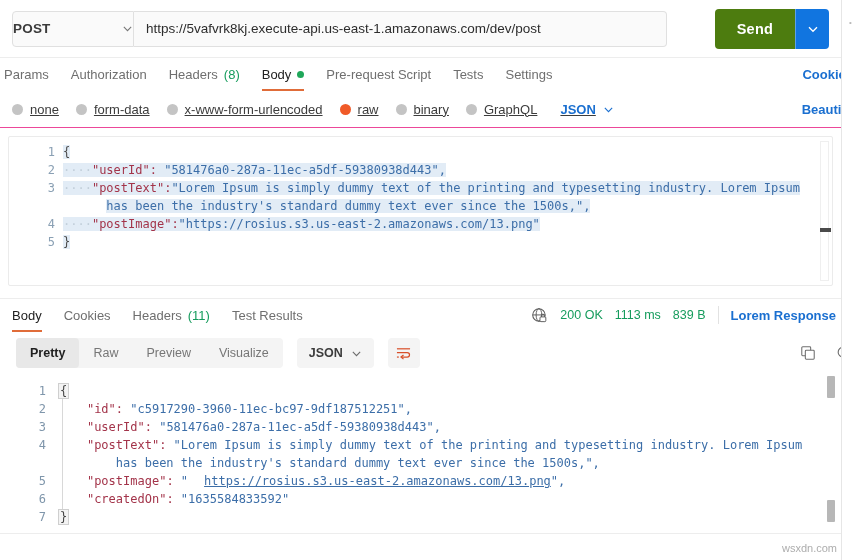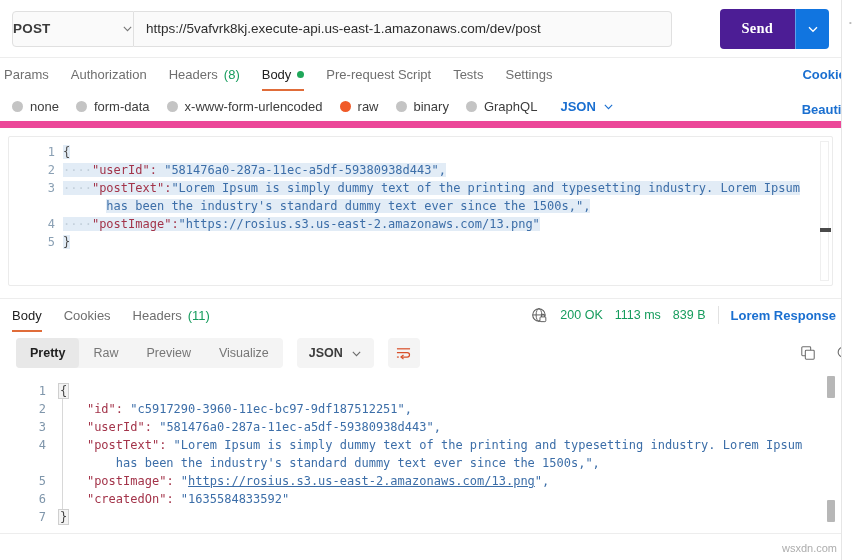--- a/index.html
+++ b/index.html
@@ -32,23 +32,23 @@
     cursor:pointer;
   }
   .url-input {
     flex:1; height:36px; border:1px solid #e0e0e0; border-left:none; border-radius:0 4px 4px 0;
     background:#fafafa; display:flex; align-items:center; padding:0 12px;
     font-size:13.5px; color:#2d2d2d; overflow:hidden; white-space:nowrap;
     cursor:text;
   }
   .send-group { display:flex; margin-left:14px; }
   .send-btn {
-    height:40px; background:#4c1d95; color:#fff; font-size:14.5px; font-weight:700;
+    height:40px; background:#4d7c0f; color:#fff; font-size:14.5px; font-weight:700;
     border:none; border-radius:4px 0 0 4px; padding:0 22px; cursor:pointer;
-    font-family:Liberation Serif, serif; letter-spacing:.2px;margin-left:34px;
+    font-family:Liberation Sans, sans-serif; letter-spacing:.2px;margin-left:34px;
   }
   .send-caret {
     height:40px; width:34px; background:#1175e0; border-radius:0 4px 4px 0;
     border-left:1px solid rgba(255,255,255,.32);
     display:flex; align-items:center; justify-content:center; cursor:pointer;
   }
 
   
   .req-tabs {
     position:absolute; left:0; top:58px; width:841px; height:33px;
@@ -64,21 +64,21 @@
   .green-dot { width:7px; height:7px; border-radius:50%; background:#1fa75a; display:inline-block; }
   .cookies-link {
     position:absolute; right:14px; top:58px; height:33px; display:flex; align-items:center;
     font-size:13px; color:#1a6fd0; font-weight:700; cursor:pointer;
   }
 
   
   .body-row {
     position:absolute; left:0; top:91px; width:841px; height:37px;
     display:flex; align-items:center; padding:0 12px; gap:17px;
-    font-size:13px; color:#3c3c3c; border-bottom:7px solid #ec4899;
+    font-size:13px; color:#3c3c3c; border-bottom:1px solid #ec4899;text-decoration:underline;
   }
   .radio { display:flex; align-items:center; gap:7px; cursor:pointer; }
   .dot { width:11px; height:11px; border-radius:50%; background:#c4c4c4; flex:none; }
   .dot.on { background:#f05a28; }
   .json-sel {
     display:flex; align-items:center; gap:7px; color:#1a6fd0; font-weight:700;
     font-size:13px; margin-left:6px; cursor:pointer;
   }
   .beautify {
     position:absolute; right:14px; top:91px; height:37px; display:flex; align-items:center;
@@ -152,21 +152,21 @@
     position:absolute; left:0; top:8px; width:46px; text-align:right;
     color:#7f96ab; font-family:"DejaVu Sans Mono", monospace; font-size:12px; line-height:18px;
     user-select:none;
   }
   .fold-line { position:absolute; left:62px; top:14px; width:1px; height:132px; background:#d8d8d8; }
   .res-code { position:absolute; left:58px; top:8px; right:20px; }
   .brace-box {
     display:inline-block; border:1px solid #cfcfcf; background:#f3f3f3; line-height:14px;
     padding:0 1px; color:#444;
   }
-  .link { color:#3c6ea8; text-decoration:underline; }
+  .link { color:#3c6ea8; text-decoration:underline;margin-left:16px; }
   .res-scrollbar { position:absolute; right:6px; top:0; width:8px; height:160px; }
   .res-thumb-a { position:absolute; left:0; top:2px; width:8px; height:22px; background:#b7b7b7; border-radius:1px; }
   .res-thumb-b { position:absolute; left:0; top:126px; width:8px; height:22px; background:#b7b7b7; border-radius:1px; }
   .res-sep { position:absolute; left:0; top:533px; width:841px; height:1px; background:#ededed; }
 
   .watermark {
     position:absolute; right:30px; bottom:6px; font-size:11px; color:#adadad;
     font-family:"Liberation Sans", sans-serif;
   }
   svg { display:block; }
@@ -274,20 +274,23 @@
   <div class="res-tabs">
     <div class="rtab active">
       <span>Body</span>
     </div>
     <div class="rtab">
       <span>Cookies</span>
     </div>
     <div class="rtab">
       <span>Headers</span>
       <span class="count">(11)</span>
+    </div>
+    <div class="rtab">
+      <span>Test Results</span>
     </div>
   </div>
 
   <div class="res-meta">
     <span>
       <svg width="17" height="17" viewBox="0 0 18 18">
         <circle cx="8.4" cy="8.4" r="6.6" fill="none" stroke="#595959" stroke-width="1.1"></circle>
         <ellipse cx="8.4" cy="8.4" rx="3" ry="6.6" fill="none" stroke="#595959" stroke-width="1"></ellipse>
         <path d="M1.9 8.4 H15" stroke="#595959" stroke-width="1"></path>
         <rect x="9.5" y="10.5" width="6.2" height="5" rx="1" fill="#fff" stroke="#595959" stroke-width="1"></rect>

